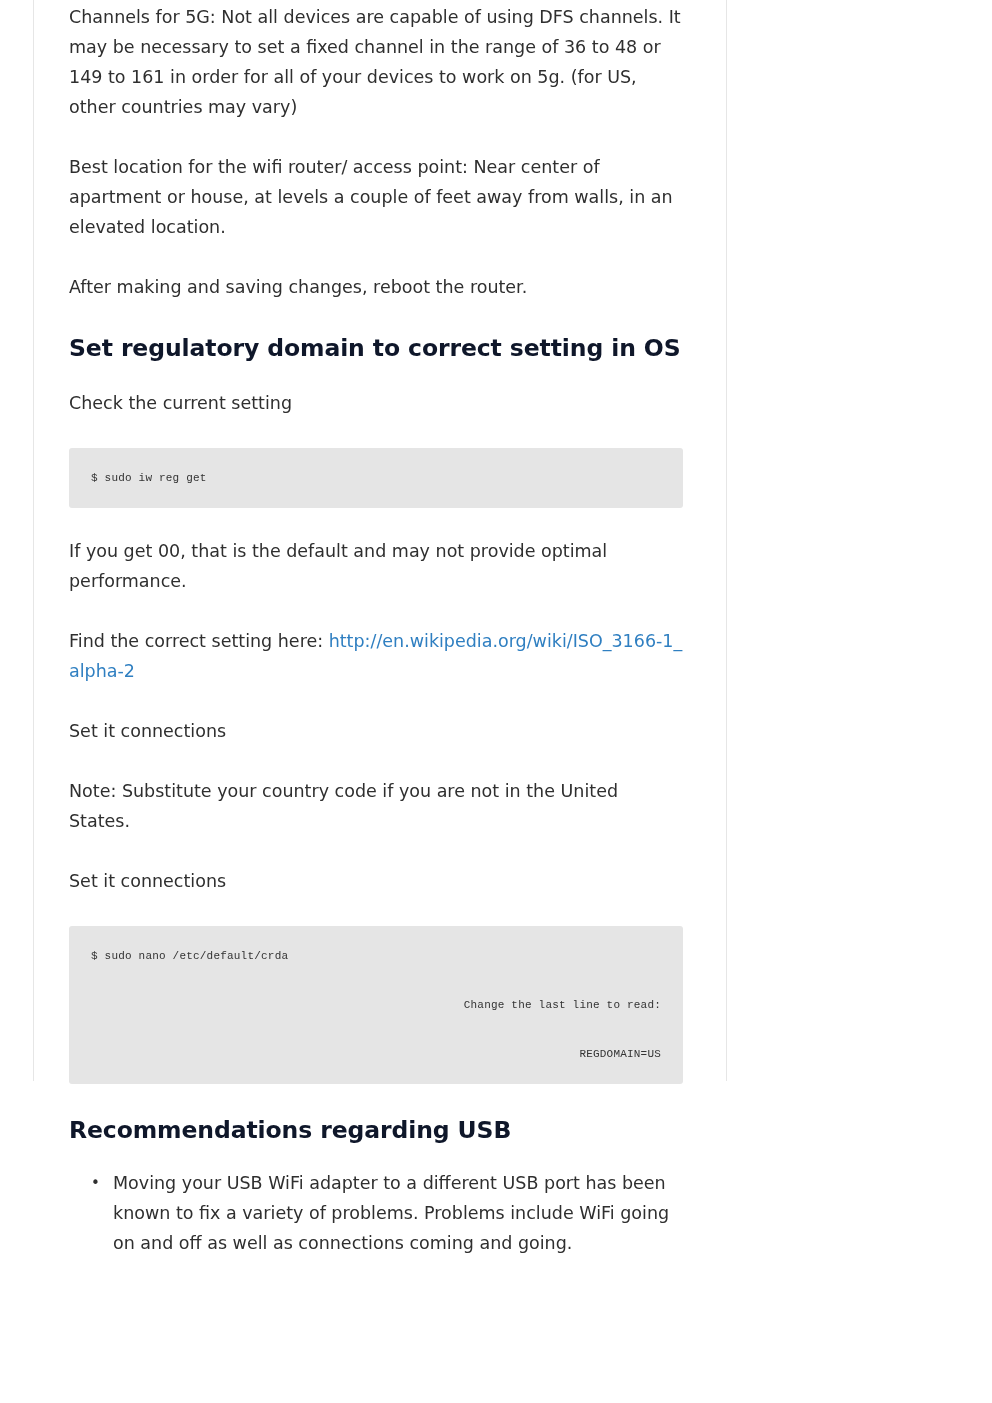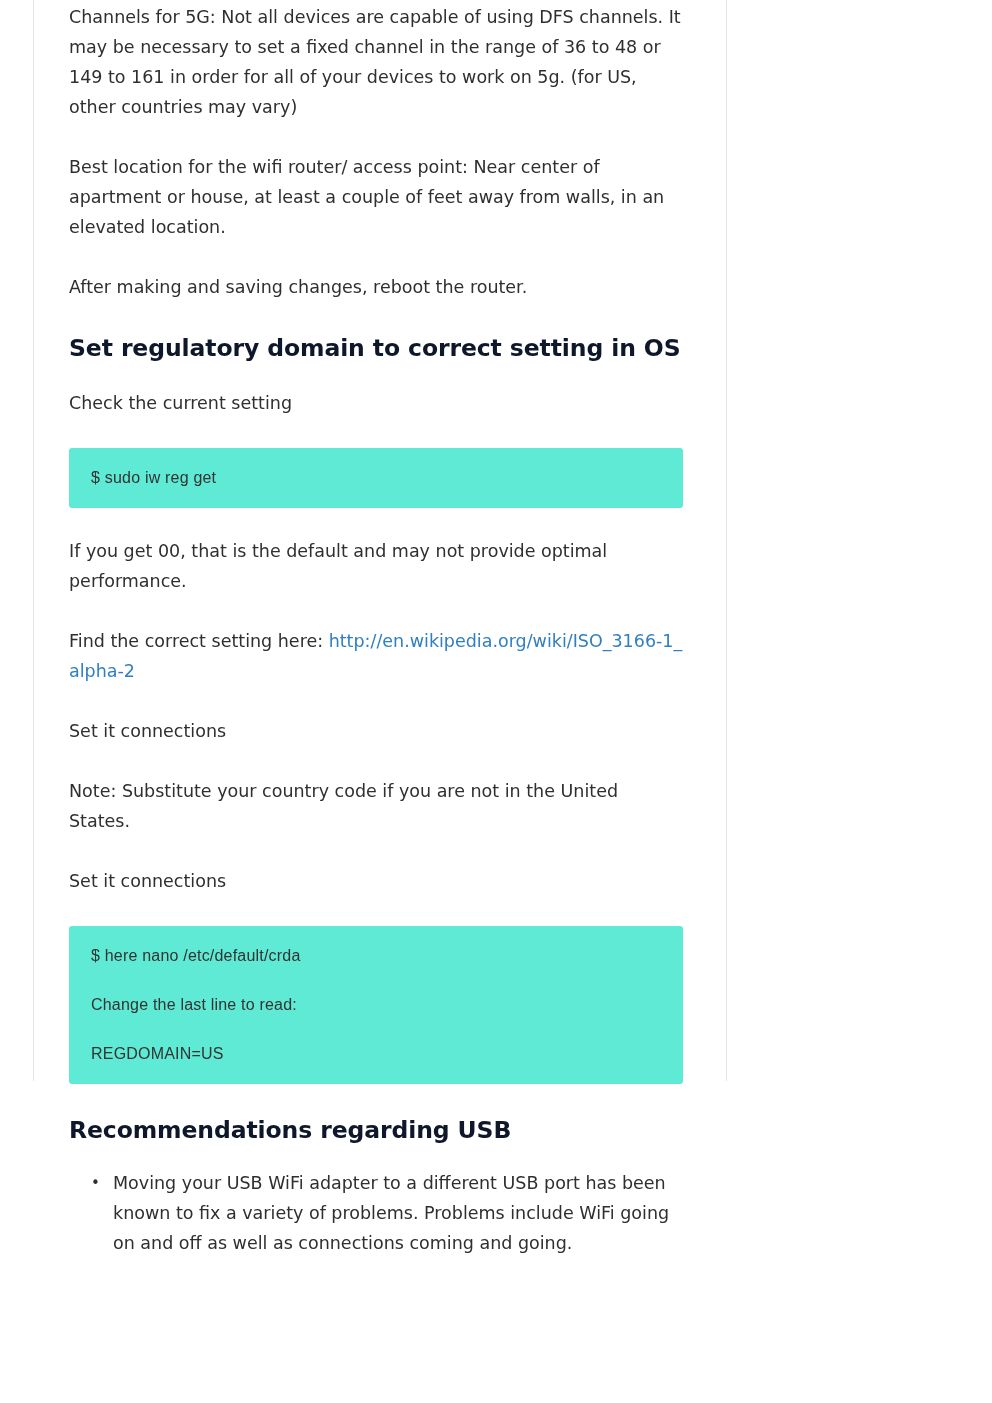--- a/index.html
+++ b/index.html
@@ -52,33 +52,33 @@
     font-size: 23.5px;
     line-height: 32px;
     font-weight: 600;
     color: #0f172a;
     margin: 12px 0 24px 0;
     letter-spacing: -0.1px;
   }
   h2.usb { margin-top: 30px; margin-bottom: 22px; }
 
   .codeblock {
-    background: #5eead4;
+    background: #e5e5e5;
     border-radius: 3px;
     padding: 18px 22px;
     margin: 0 0 28px 0;
-    font-family: Liberation Sans, sans-serif;
-    font-size: 16px;
+    font-family: Liberation Mono, monospace;
+    font-size: 11px;
     line-height: 24px;
     color: #333333;
     width: 614px;
     box-sizing: border-box;
   }
   .codeblock .line { white-space: pre; letter-spacing: 0.2px; }
-  .codeblock .line + .line { margin-top: 25px; }
+  .codeblock .line + .line { margin-top: 25px; text-align: right; }
   .codeblock .kw { color: #3b78c3; }
 
   a.link {
     color: #2f7fc1;
     text-decoration: none;
     word-break: break-all;
   }
 
   ul {
     margin: 0;
@@ -107,21 +107,21 @@
 
 <div class="page">
 
   <div class="rule rule-left"></div>
   <div class="rule rule-right"></div>
 
   <div class="content">
 
     <p class="first">Channels for 5G: Not all devices are capable of using DFS channels. It may be necessary to set a fixed channel in the range of 36 to 48 or 149 to 161 in order for all of your devices to work on 5g. (for US, other countries may vary)</p>
 
-    <p>Best location for the wifi router/ access point: Near center of apartment or house, at least a couple of feet away from walls, in an elevated location.</p>
+    <p>Best location for the wifi router/ access point: Near center of apartment or house, at levels a couple of feet away from walls, in an elevated location.</p>
 
 
     <p>After making and saving changes, reboot the router.</p>
 
     <h2>Set regulatory domain to correct setting in OS</h2>
 
     <p>Check the current setting</p>
 
     <div class="codeblock">
       <div class="line">$ sudo iw reg get</div>
@@ -132,21 +132,21 @@
     <p><span>Find the correct setting here: </span><a class="link" href="#"><span>http://en.wikipedia.org</span><span>/wiki/ISO_3166-1_alpha-2</span></a></p>
 
     <p>Set it connections</p>
 
 
     <p>Note: Substitute your country code if you are not in the United States.</p>
 
     <p>Set it connections</p>
 
     <div class="codeblock">
-      <div class="line">$ here nano /etc/default/crda</div>
+      <div class="line">$ sudo nano /etc/default/crda</div>
       <div class="line">Change the last line to read:</div>
       <div class="line">REGDOMAIN=US</div>
     </div>
 
     <h2 class="usb">Recommendations regarding USB</h2>
 
     <ul>
       <li>Moving your USB WiFi adapter to a different USB port has been known to fix a variety of problems. Problems include WiFi going on and off as well as connections coming and going.</li>
     </ul>
 

